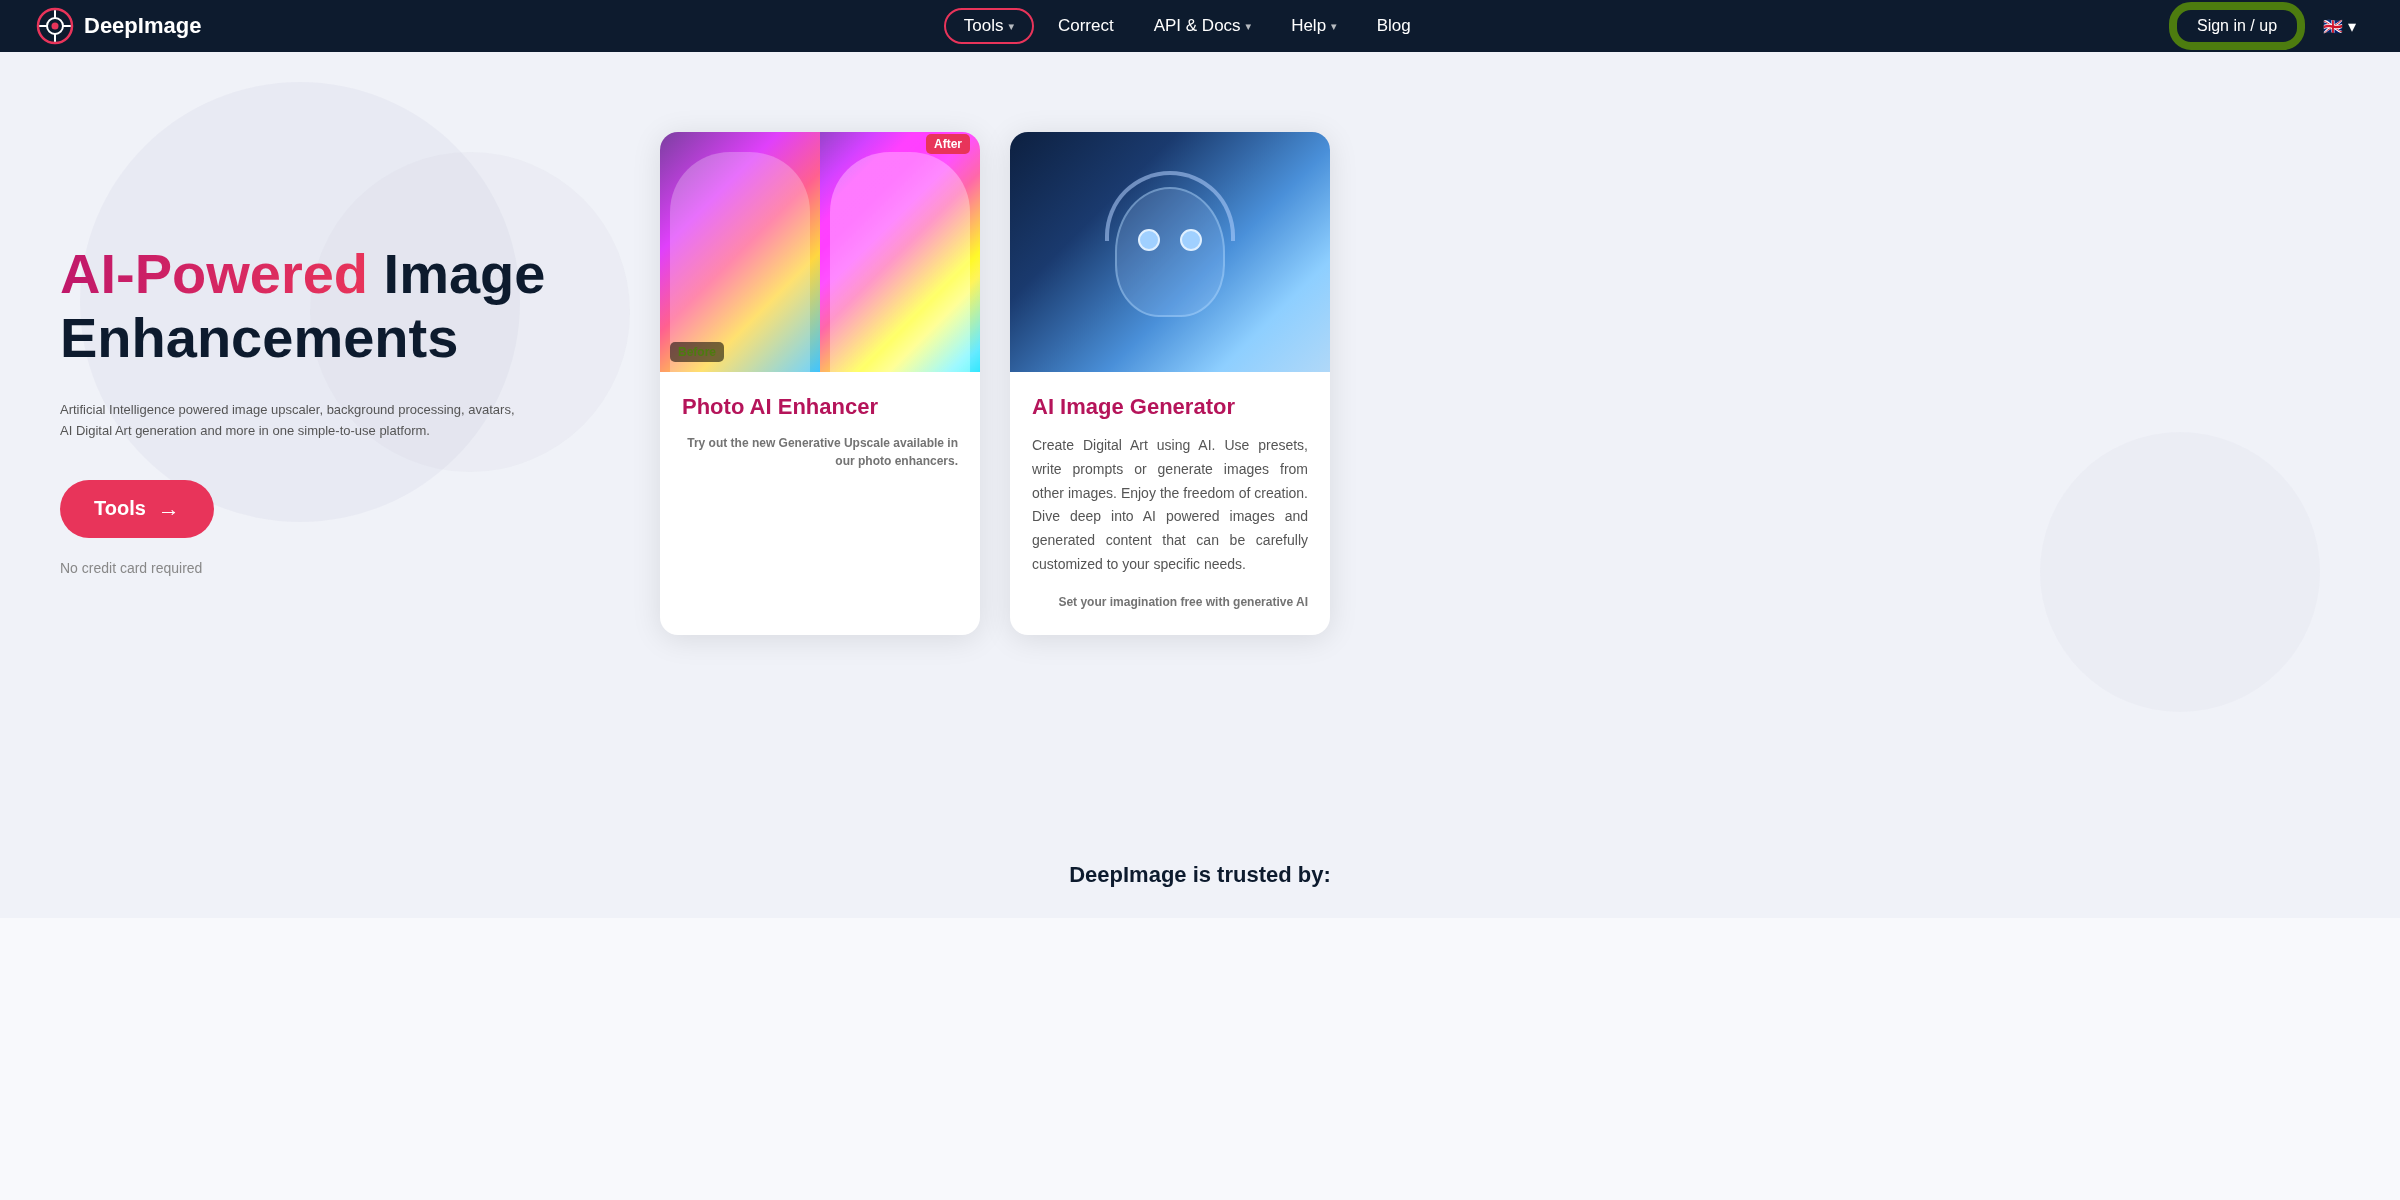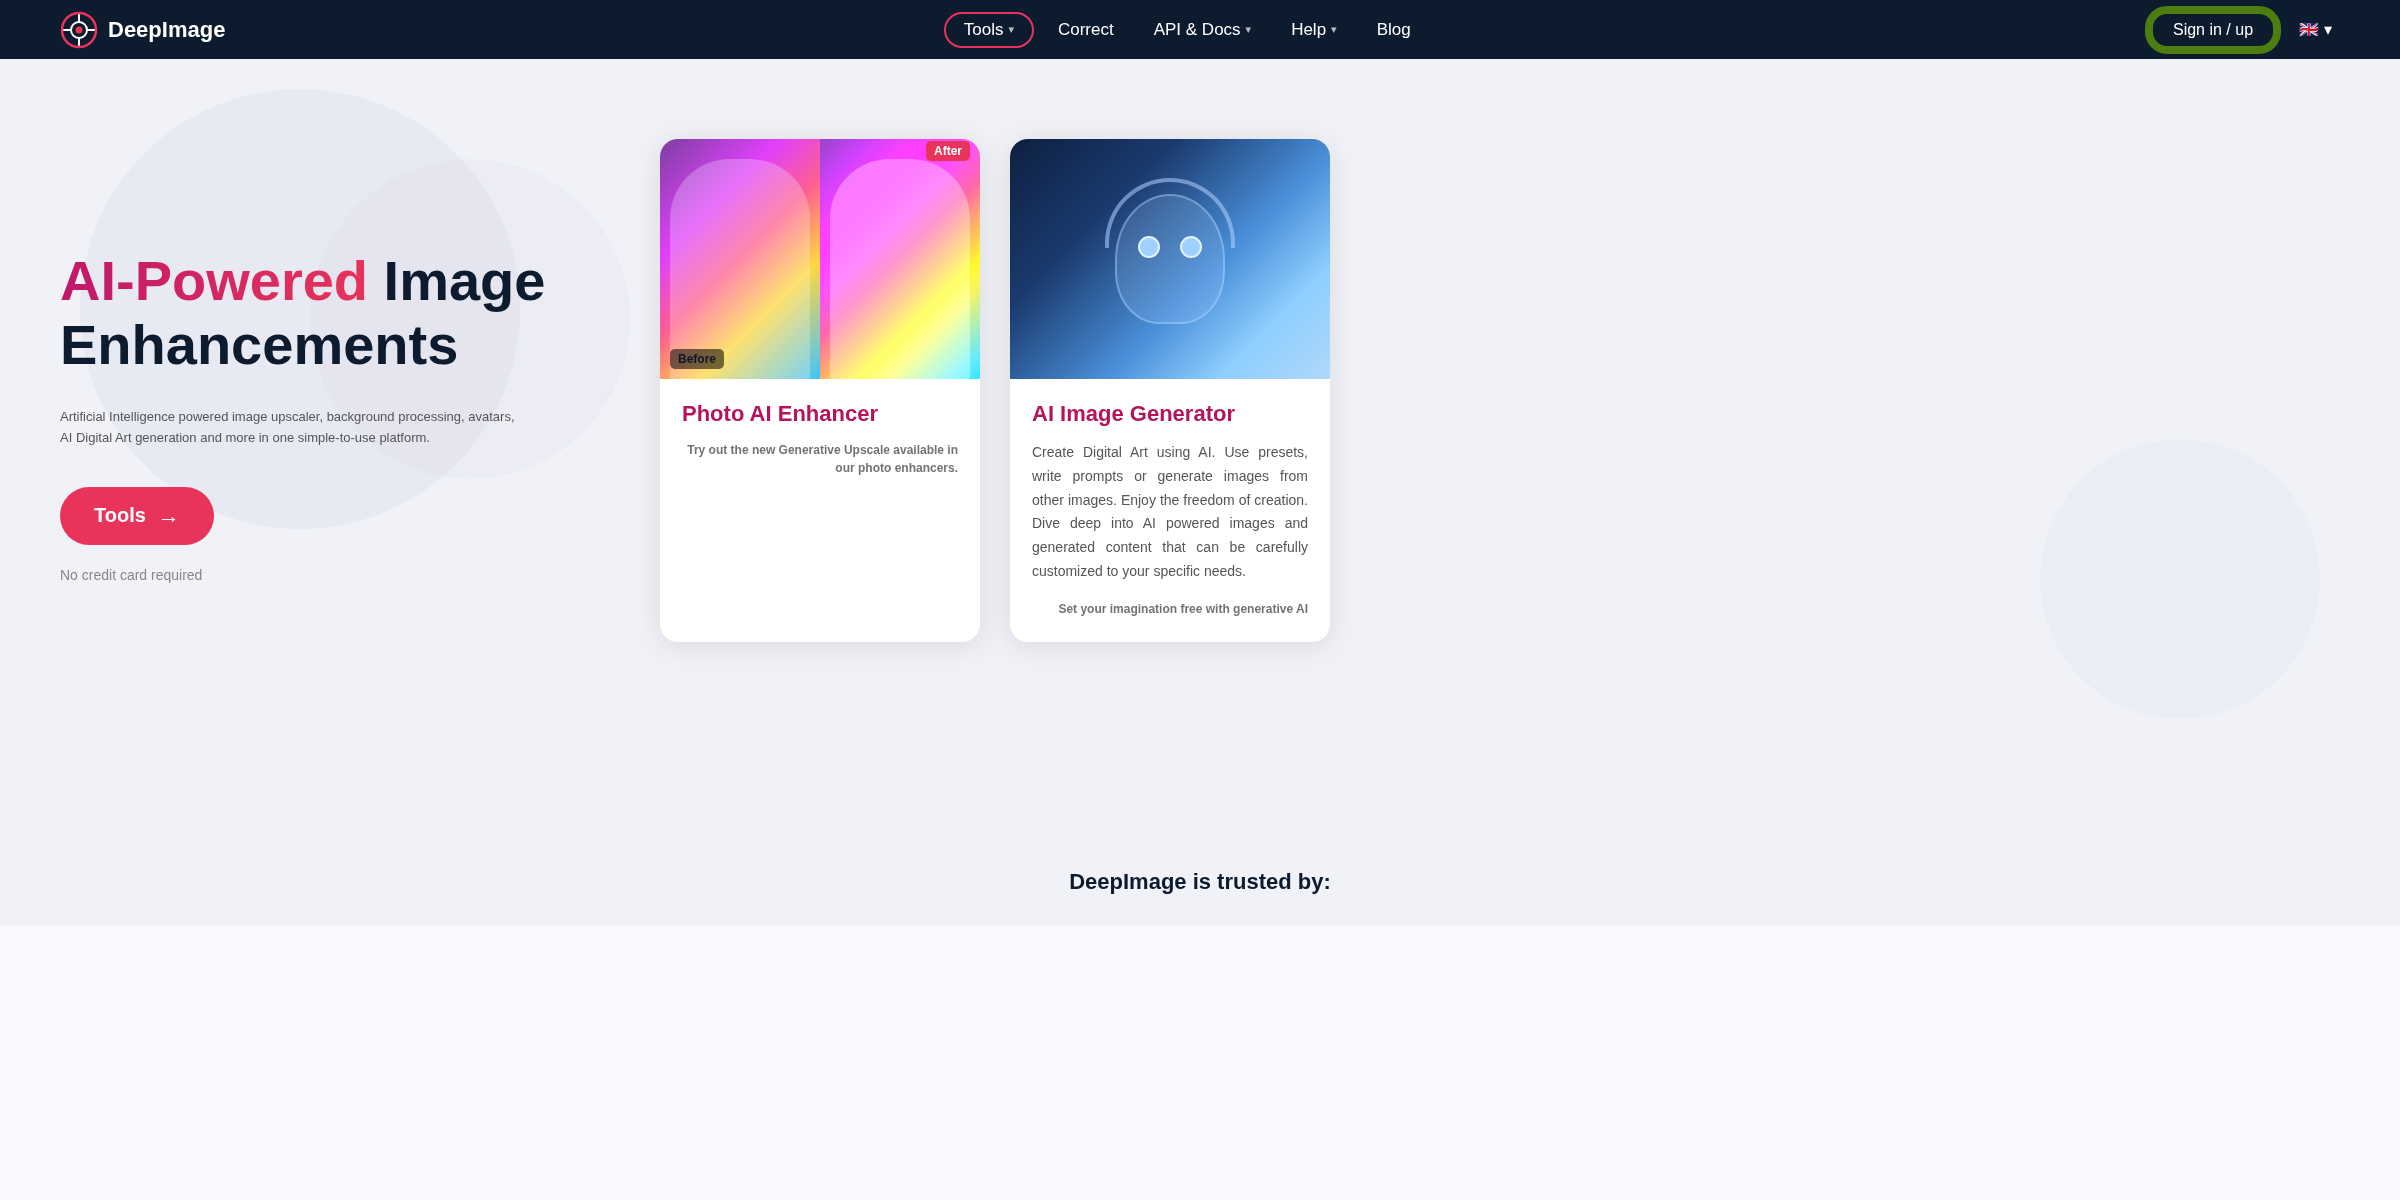--- a/index.html
+++ b/index.html
@@ -4,22 +4,22 @@
   <style>
     * { margin: 0; padding: 0; box-sizing: border-box; }
     body { font-family: 'Segoe UI', Arial, sans-serif; background: #f8f9fc; overflow-x: hidden; }
 
     
     nav {
       background: #0d1b2e;
       display: flex;
       align-items: center;
       justify-content: space-between;
-      padding: 0 60px;
-      height: 59px;
+      padding: 0 36px;
+      height: 52px;
       position: relative;
       z-index: 10;
     }
     .nav-logo {
       display: flex;
       align-items: center;
       gap: 10px;
       color: #fff;
       font-size: 22px;
       font-weight: 700;
@@ -225,21 +225,21 @@
       width: 140px;
       height: 220px;
       background: rgba(255,255,255,0.25);
       border-radius: 60px 60px 0 0;
     }
     .badge-before {
       position: absolute;
       bottom: 10px;
       left: 10px;
       background: rgba(0,0,0,0.55);
-      color: #0f172a;
+      color: #4d7c0f;
       font-size: 12px;
       padding: 3px 8px;
       border-radius: 5px;
       font-weight: 600;
       z-index: 5;
     }
     .badge-after {
       position: absolute;
       top: 2px;
       right: 10px;

